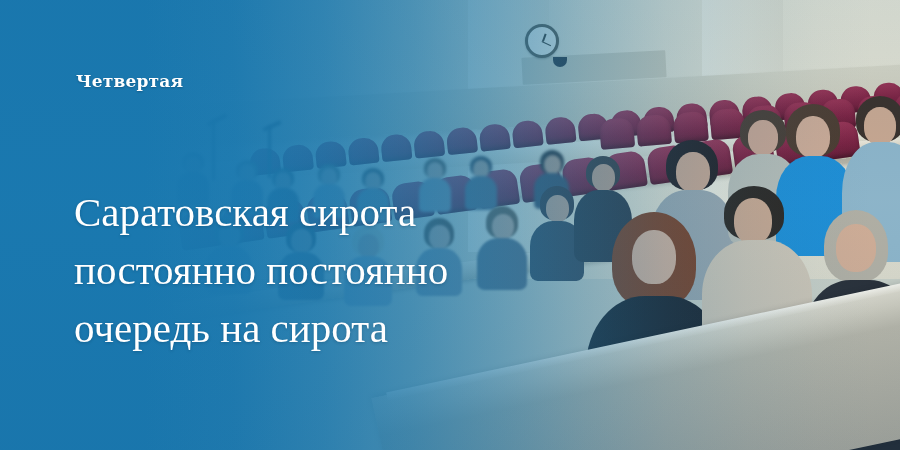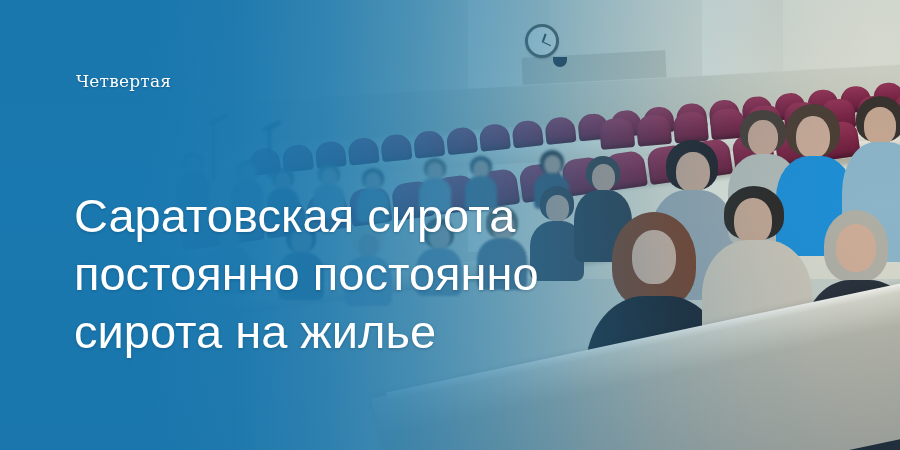--- a/index.html
+++ b/index.html
@@ -121,35 +121,35 @@
     position:absolute;inset:0;
     background:linear-gradient(180deg,rgba(20,100,150,.10),rgba(20,90,140,.02) 45%,rgba(20,90,140,.10));
   }
 
   
   .content{position:absolute;inset:0;}
 
   .logo{
     position:absolute;left:76px;top:70px;
     font-family:"DejaVu Serif","Liberation Serif",serif;
-    font-weight:400;
+    font-weight:700;
     font-size:17px;
     line-height:22px;
     color:#ffffff;
     letter-spacing:.2px;
     text-shadow:0 1px 2px rgba(0,40,70,.35);
   }
   .logo-line{display:block;white-space:nowrap;}
 
   .headline{
     position:absolute;left:74px;top:156px;
     width:640px;
-    font-family:Liberation Sans, sans-serif;
+    font-family:Liberation Serif, serif;
     font-weight:400;
-    font-size:47px;
+    font-size:41px;
     line-height:58px;
     color:#ffffff;
     text-shadow:0 1px 3px rgba(0,45,75,.30);
   }
   .hl-line{display:block;white-space:nowrap;}
 </style>
 </head>
 <body>
 
 <div class="card">
@@ -373,17 +373,17 @@
 
   <div class="content">
 
     <div class="logo">
       <span class="logo-line">Четвертая</span>
     </div>
 
     <h1 class="headline">
       <span class="hl-line">Саратовская сирота</span>
       <span class="hl-line">постоянно постоянно</span>
-      <span class="hl-line">сирота на жилье</span>
+      <span class="hl-line">очередь на сирота</span>
     </h1>
 
   </div>
 </div>
 
 </body></html>

